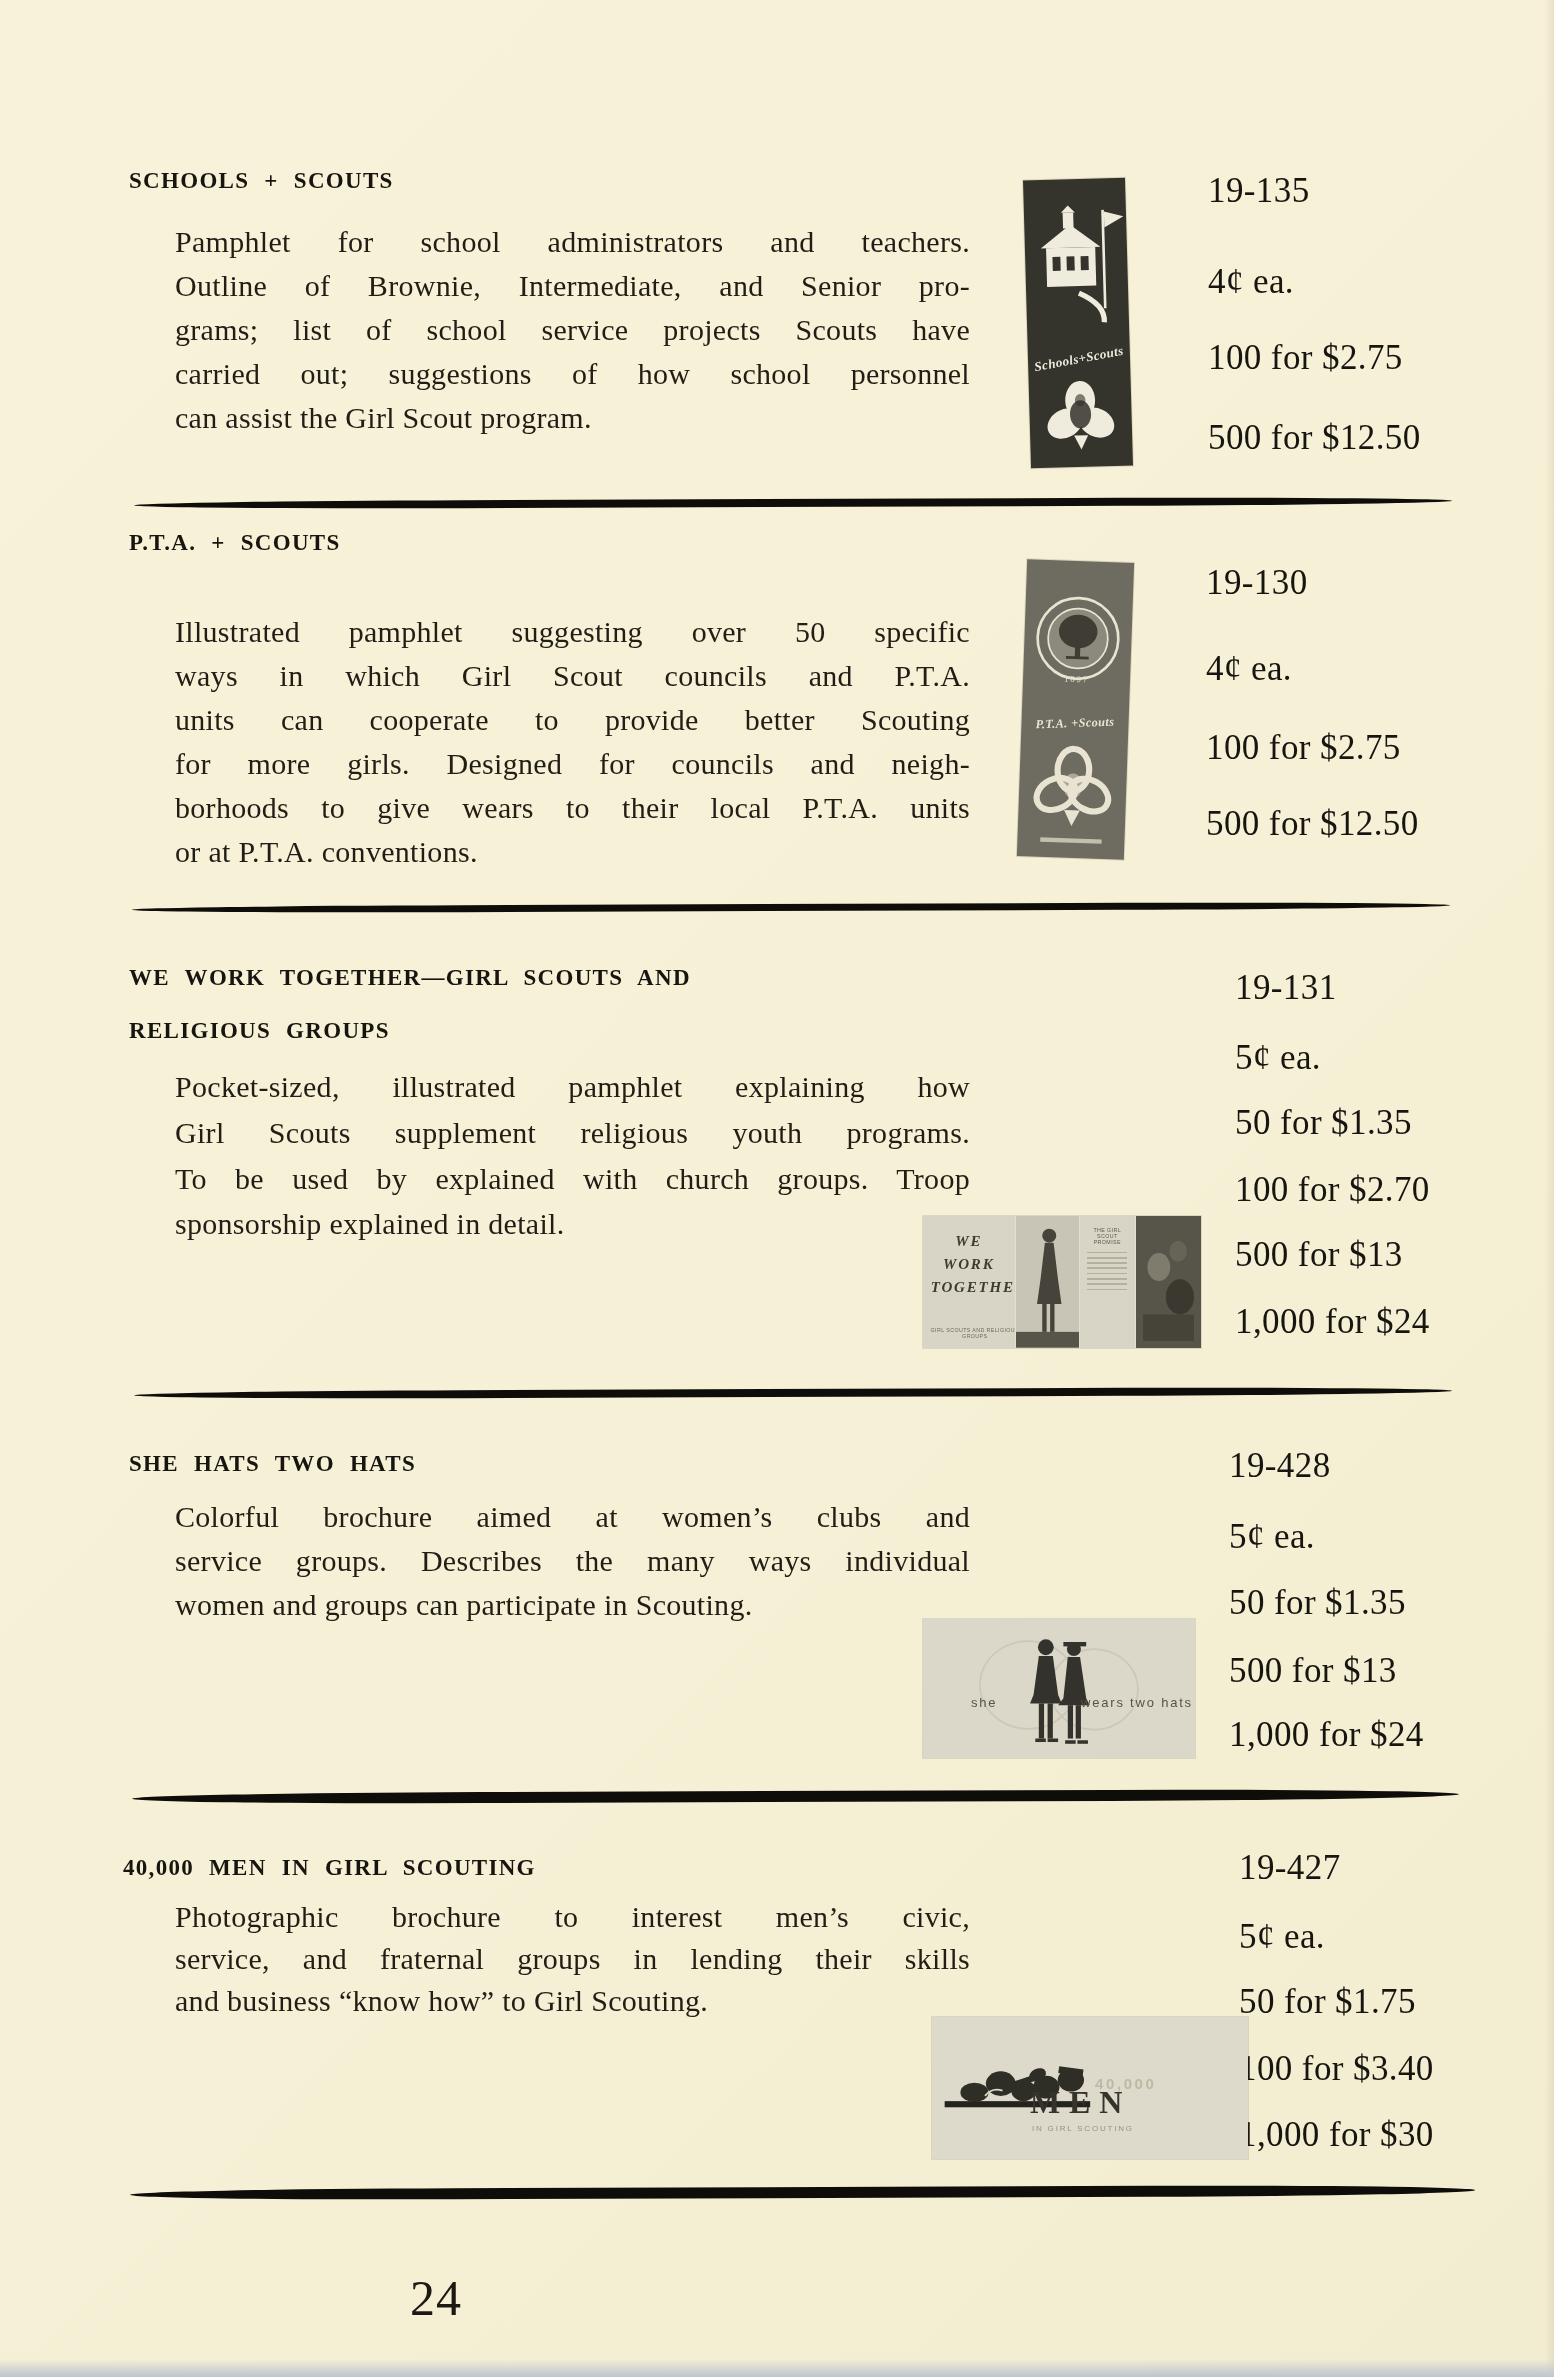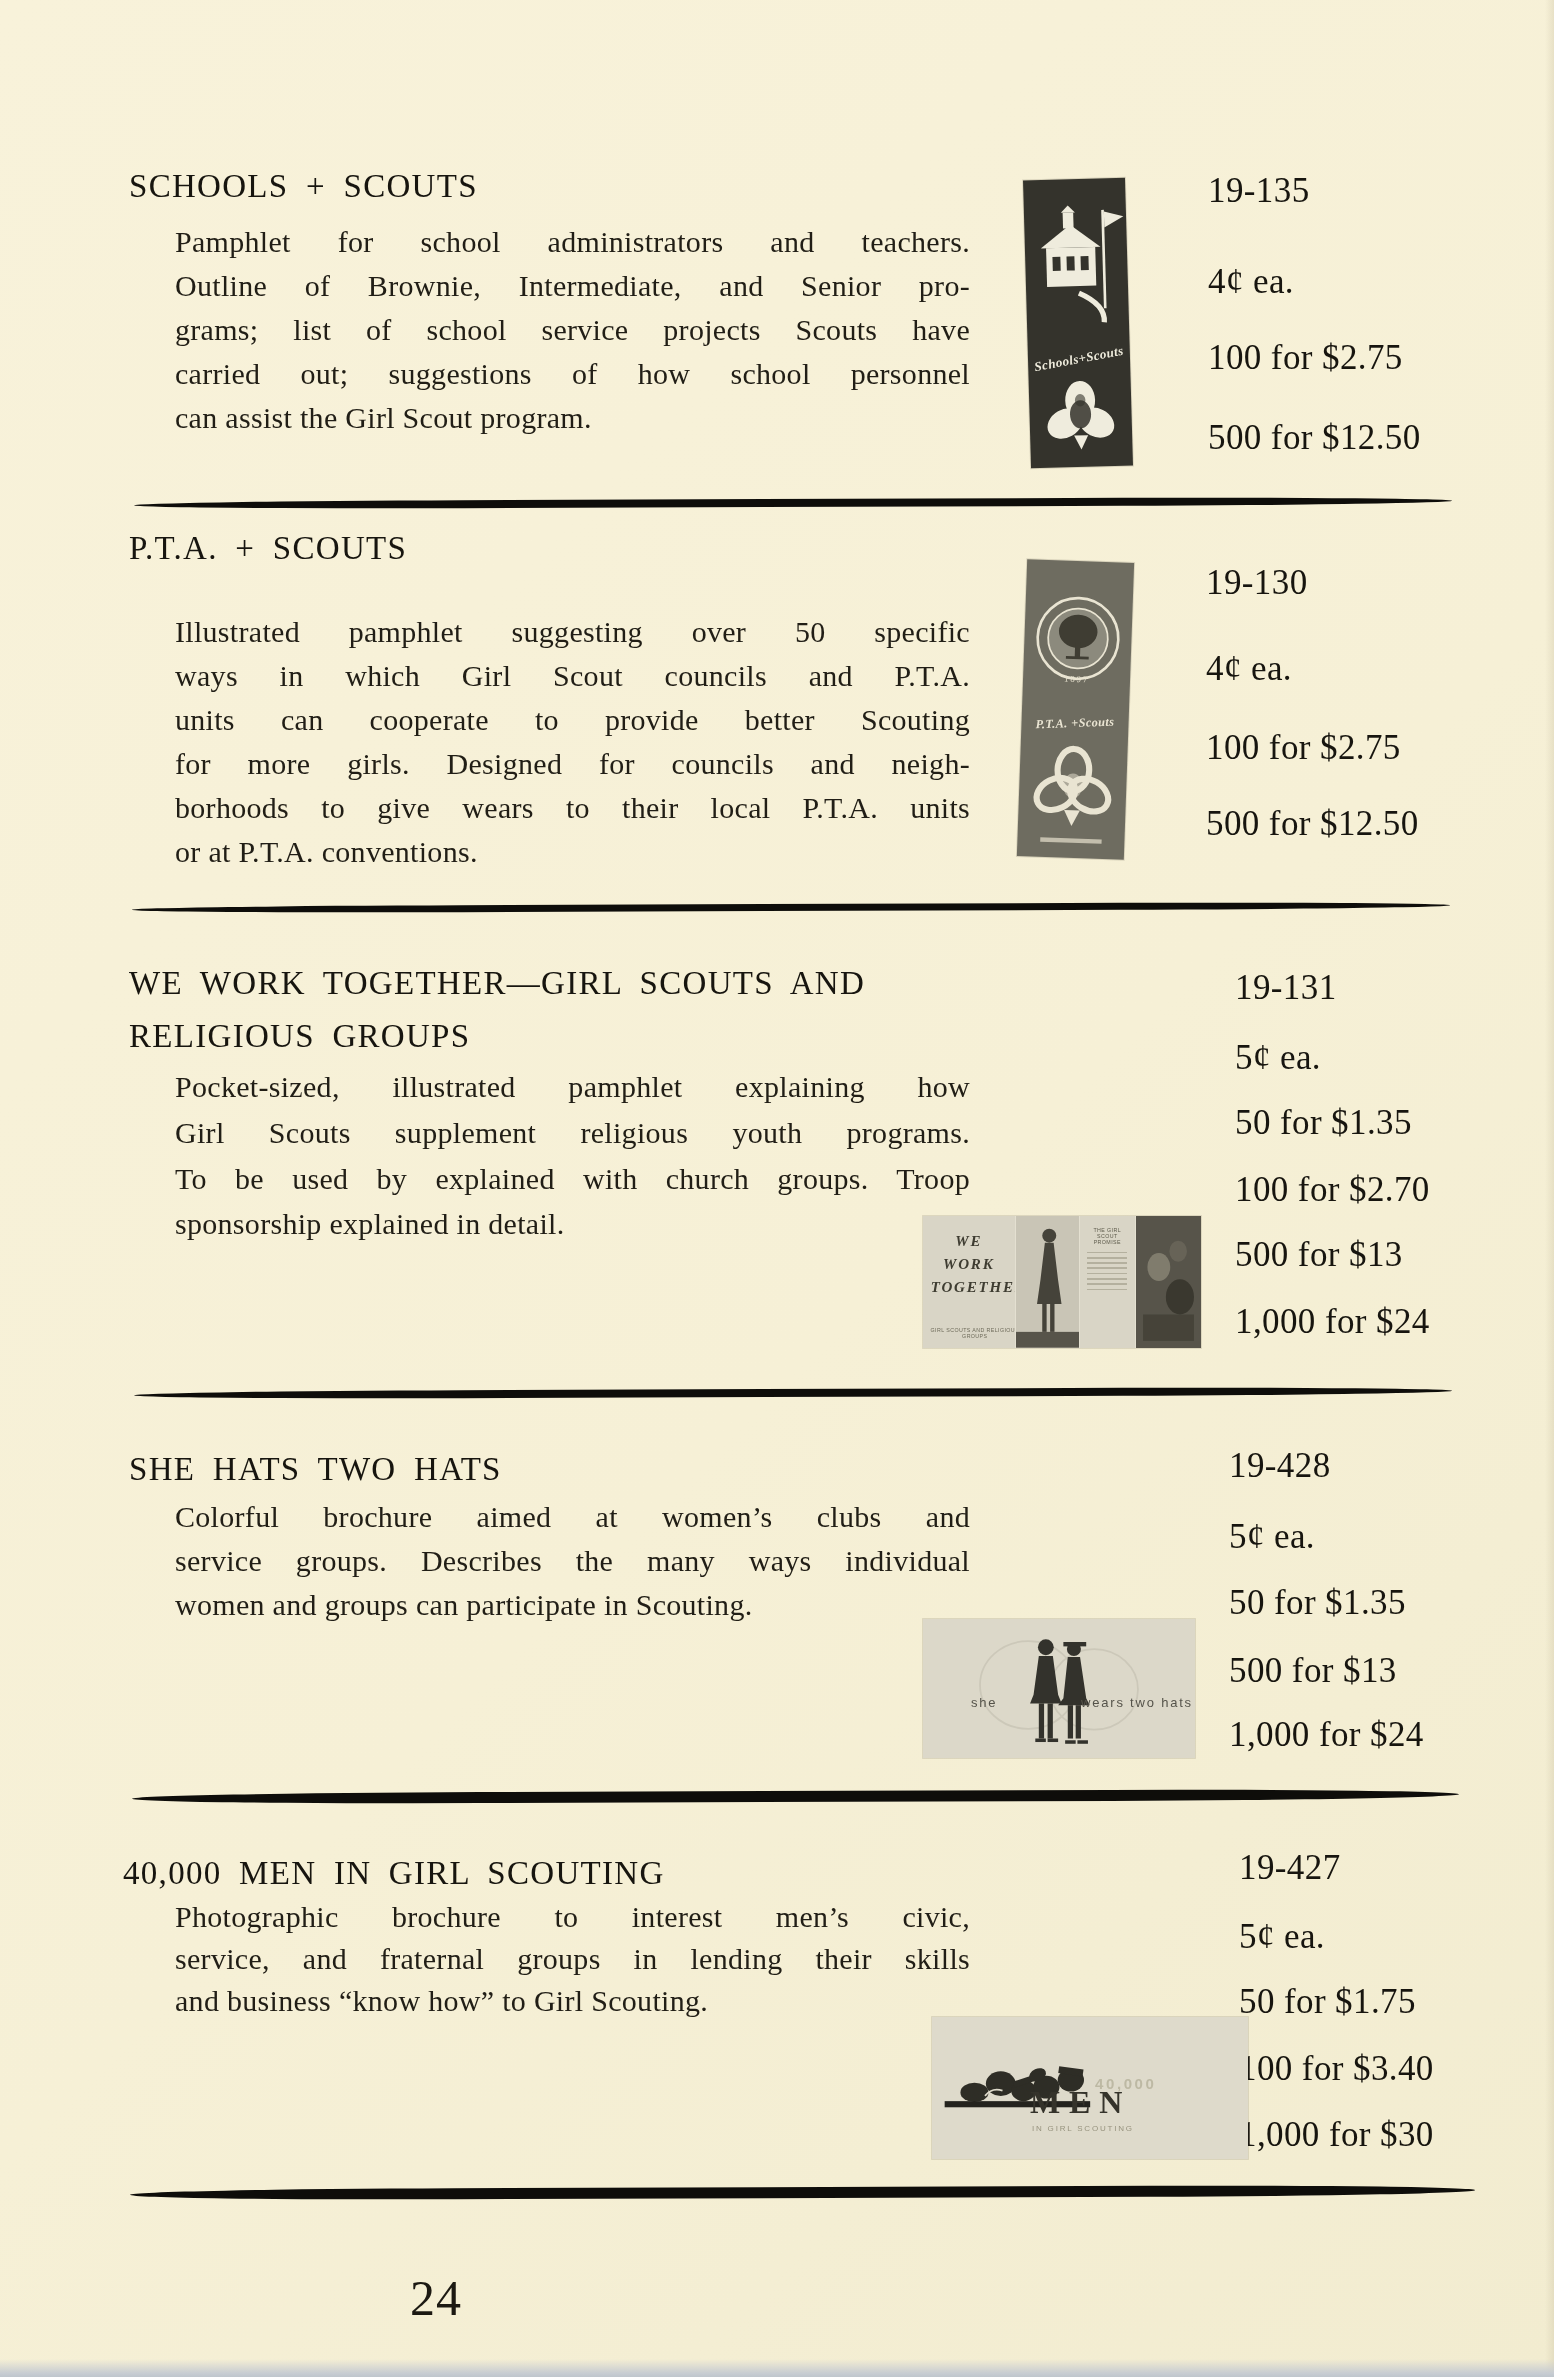--- a/index.html
+++ b/index.html
@@ -6,21 +6,21 @@
   #page{
     position:relative;
     width:1555px;height:2377px;
     margin:0 auto;
     background:linear-gradient(135deg,#f8f2da 0%,#f6f0d6 55%,#f2ecd0 100%);
     overflow:hidden;
     font-family:"Liberation Serif","DejaVu Serif",serif;
   }
   .entry-title{
     position:absolute;white-space:nowrap;
-    font-weight:normal;font-size:33px;line-height:1.1;
+    font-weight:bold;font-size:23px;line-height:1.1;
     letter-spacing:1.3px;word-spacing:8px;color:#17150f;
   }
   .body-line{
     position:absolute;width:795px;
     font-size:30px;line-height:44px;color:#211e16;
     letter-spacing:0.3px;
     text-align:justify;text-align-last:justify;
     white-space:normal;
   }
   .body-line.last{text-align-last:left;}

